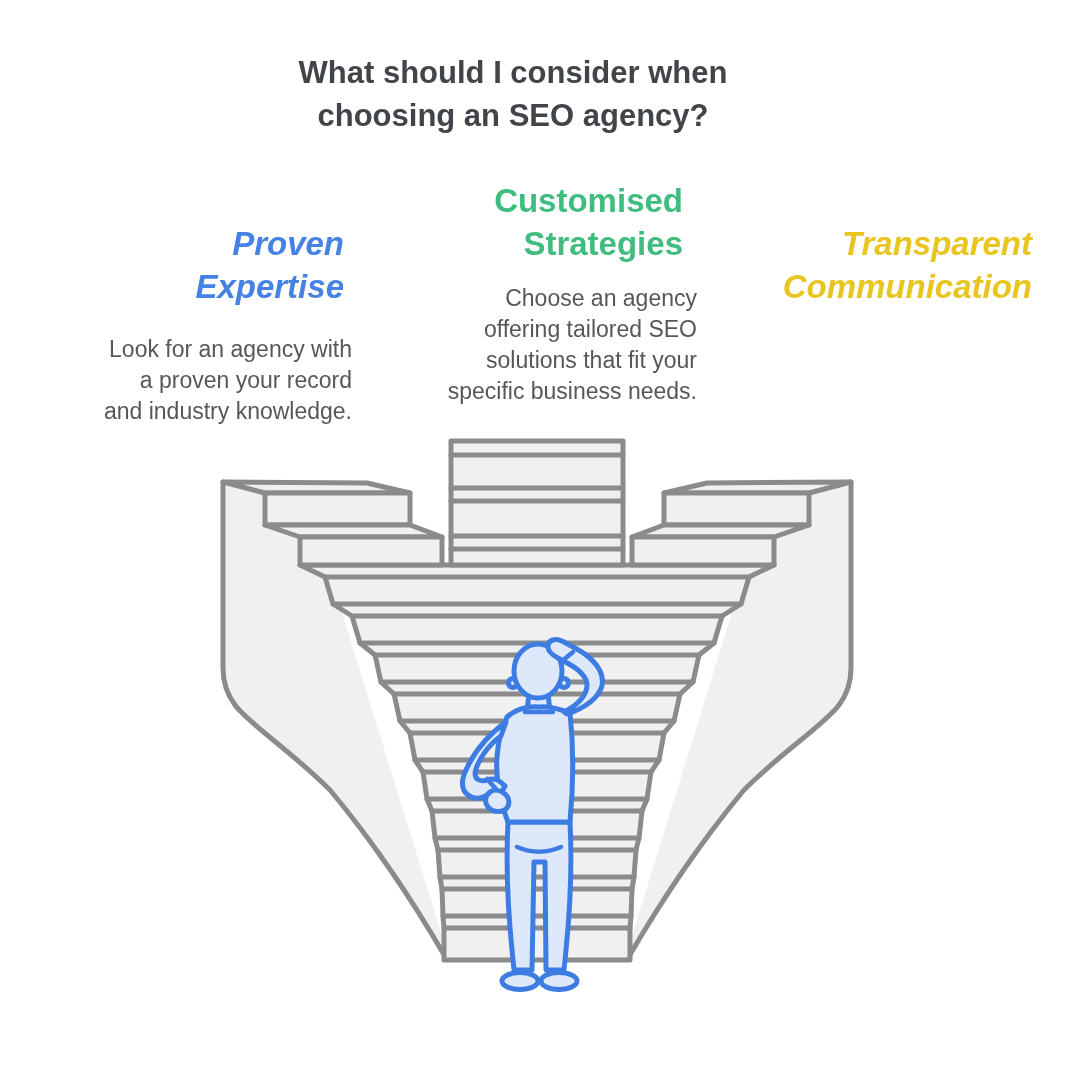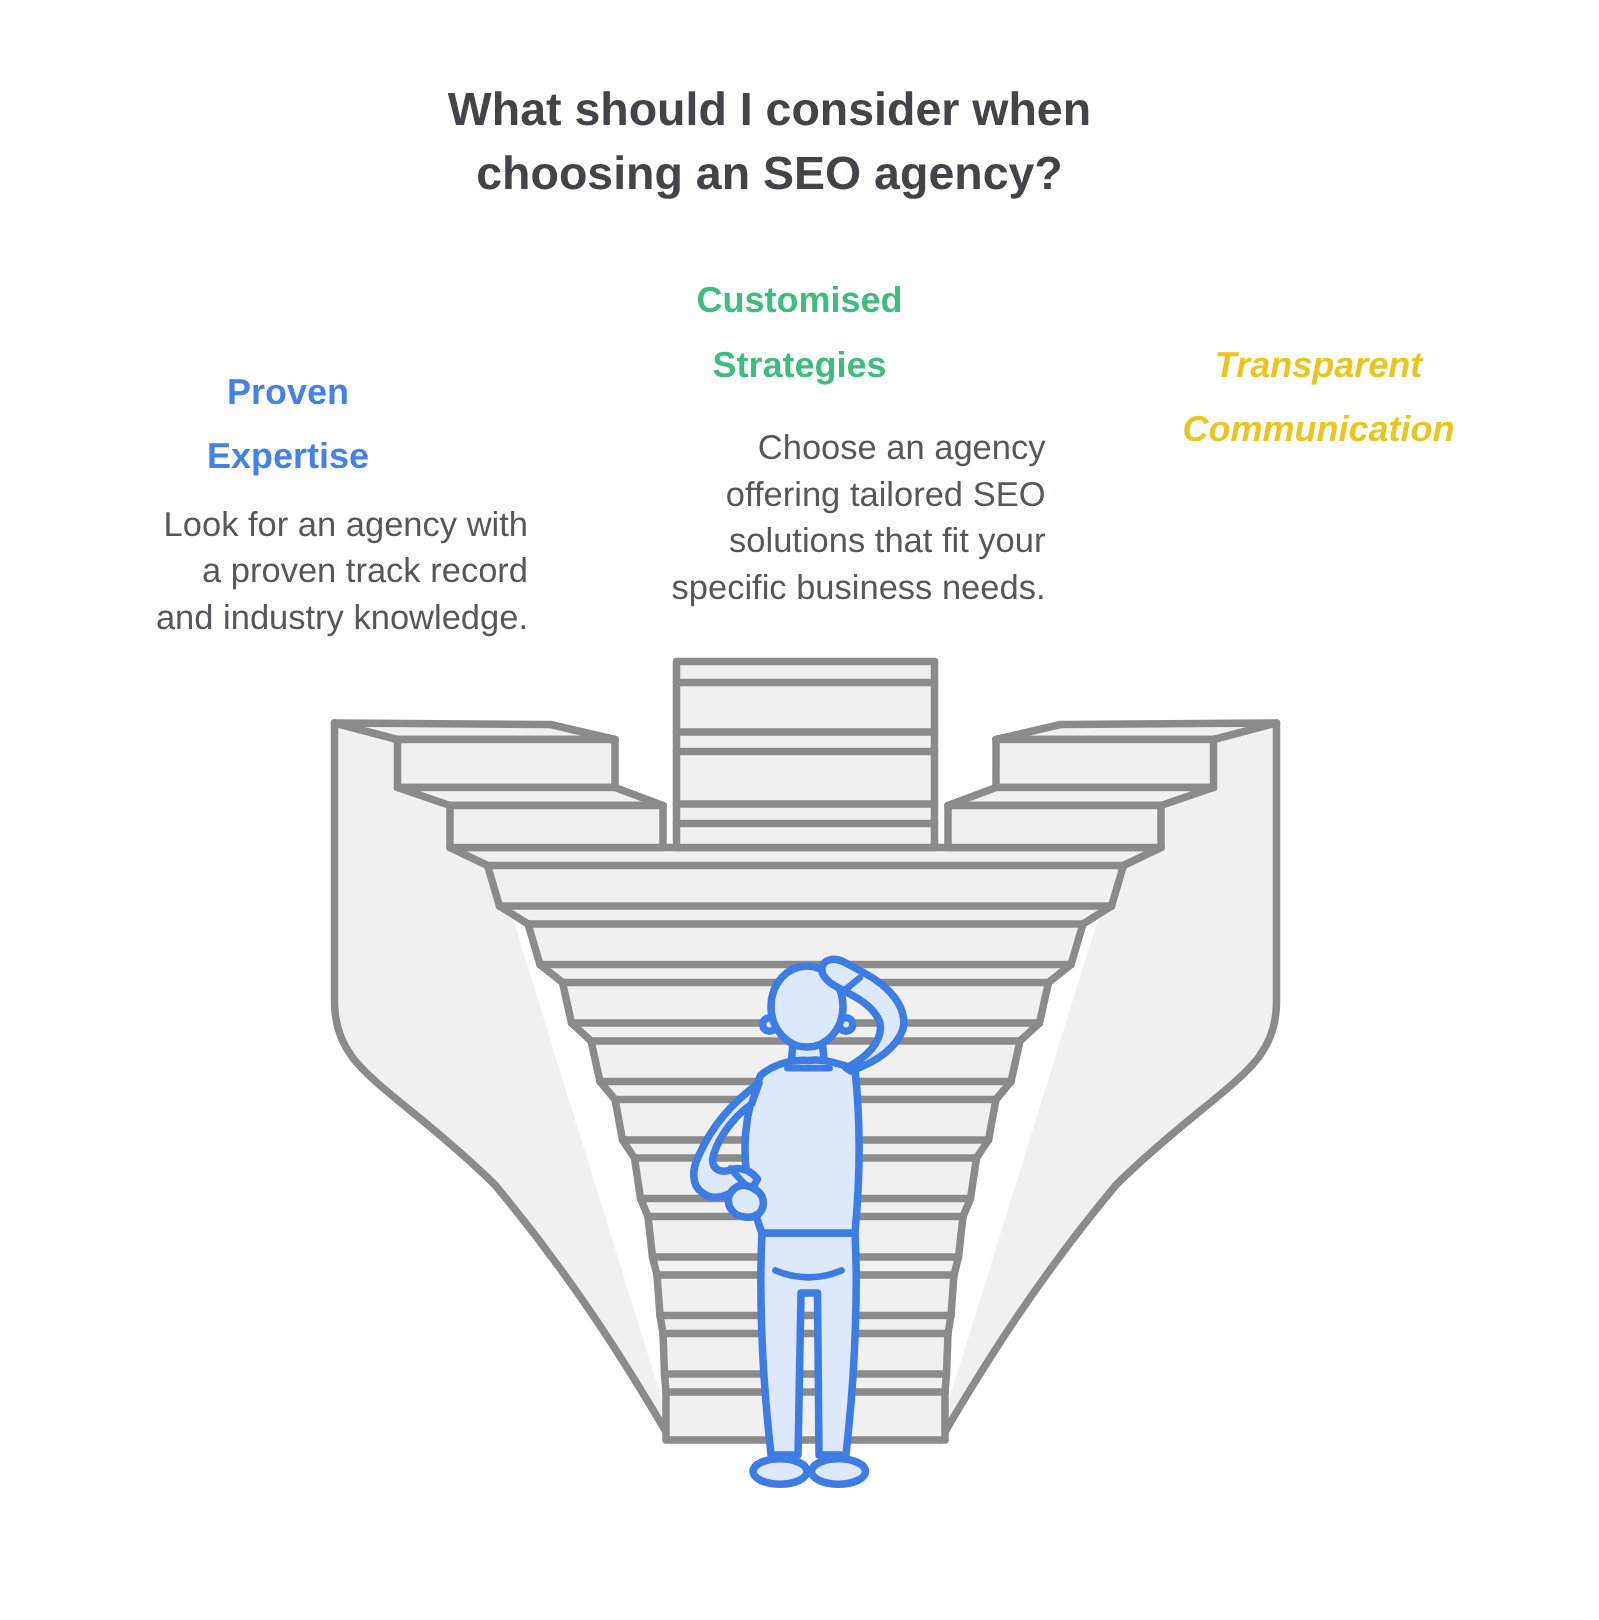--- a/index.html
+++ b/index.html
@@ -24,32 +24,32 @@
     font-family:"Liberation Sans","DejaVu Sans",sans-serif;
   }
   .pre{white-space:pre-line;}
   .title{
     position:absolute;left:133px;top:51px;width:760px;
     text-align:center;
     font-size:31px;line-height:43px;font-weight:700;
     color:var(--title_text);
   }
   .col-heading{
-    position:absolute;text-align:center;
-    font-size:24px;line-height:43px;font-weight:700;
+    position:absolute;text-align:right;
+    font-size:33px;line-height:43px;font-weight:700;
   }
   .col-body{
     position:absolute;text-align:right;
     font-size:23px;line-height:31px;
     color:var(--body_text);
   }
   .h-blue{color:var(--accent_blue);}
   .h-green{color:var(--accent_green);}
   .h-yellow{color:var(--accent_yellow);font-style:italic;}
-  .c1h{left:40px;top:240px;width:304px;}
+  .c1h{left:40px;top:222px;width:304px;font-style:italic;}
   .c1b{left:32px;top:334px;width:320px;}
   .c2h{left:383px;top:179px;width:300px;}
   .c2b{left:369px;top:283px;width:328px;}
   .c3h{left:726px;top:222px;width:306px;}
   .c3b{left:739px;top:334px;width:280px;}
   .illustration{
     position:absolute;left:140px;top:430px;width:780px;height:585px;
   }
   .st{fill:var(--stair_fill);stroke:var(--stair_outline);stroke-width:5;stroke-linejoin:round;}
   .sf{fill:var(--stair_fill);}
@@ -61,21 +61,21 @@
 <body>
 
 <div class="canvas">
 
   <h1 class="title pre">What should I consider when
 choosing an SEO agency?</h1>
 
   <div class="col-heading h-blue c1h pre">Proven
 Expertise</div>
   <div class="col-body c1b pre">Look for an agency with
-a proven track record
+a proven your record
 and industry knowledge.</div>
 
   <div class="col-heading h-green c2h pre">Customised
 Strategies</div>
   <div class="col-body c2b pre">Choose an agency
 offering tailored SEO
 solutions that fit your
 specific business needs.</div>
 
   <div class="col-heading h-yellow c3h pre">Transparent

